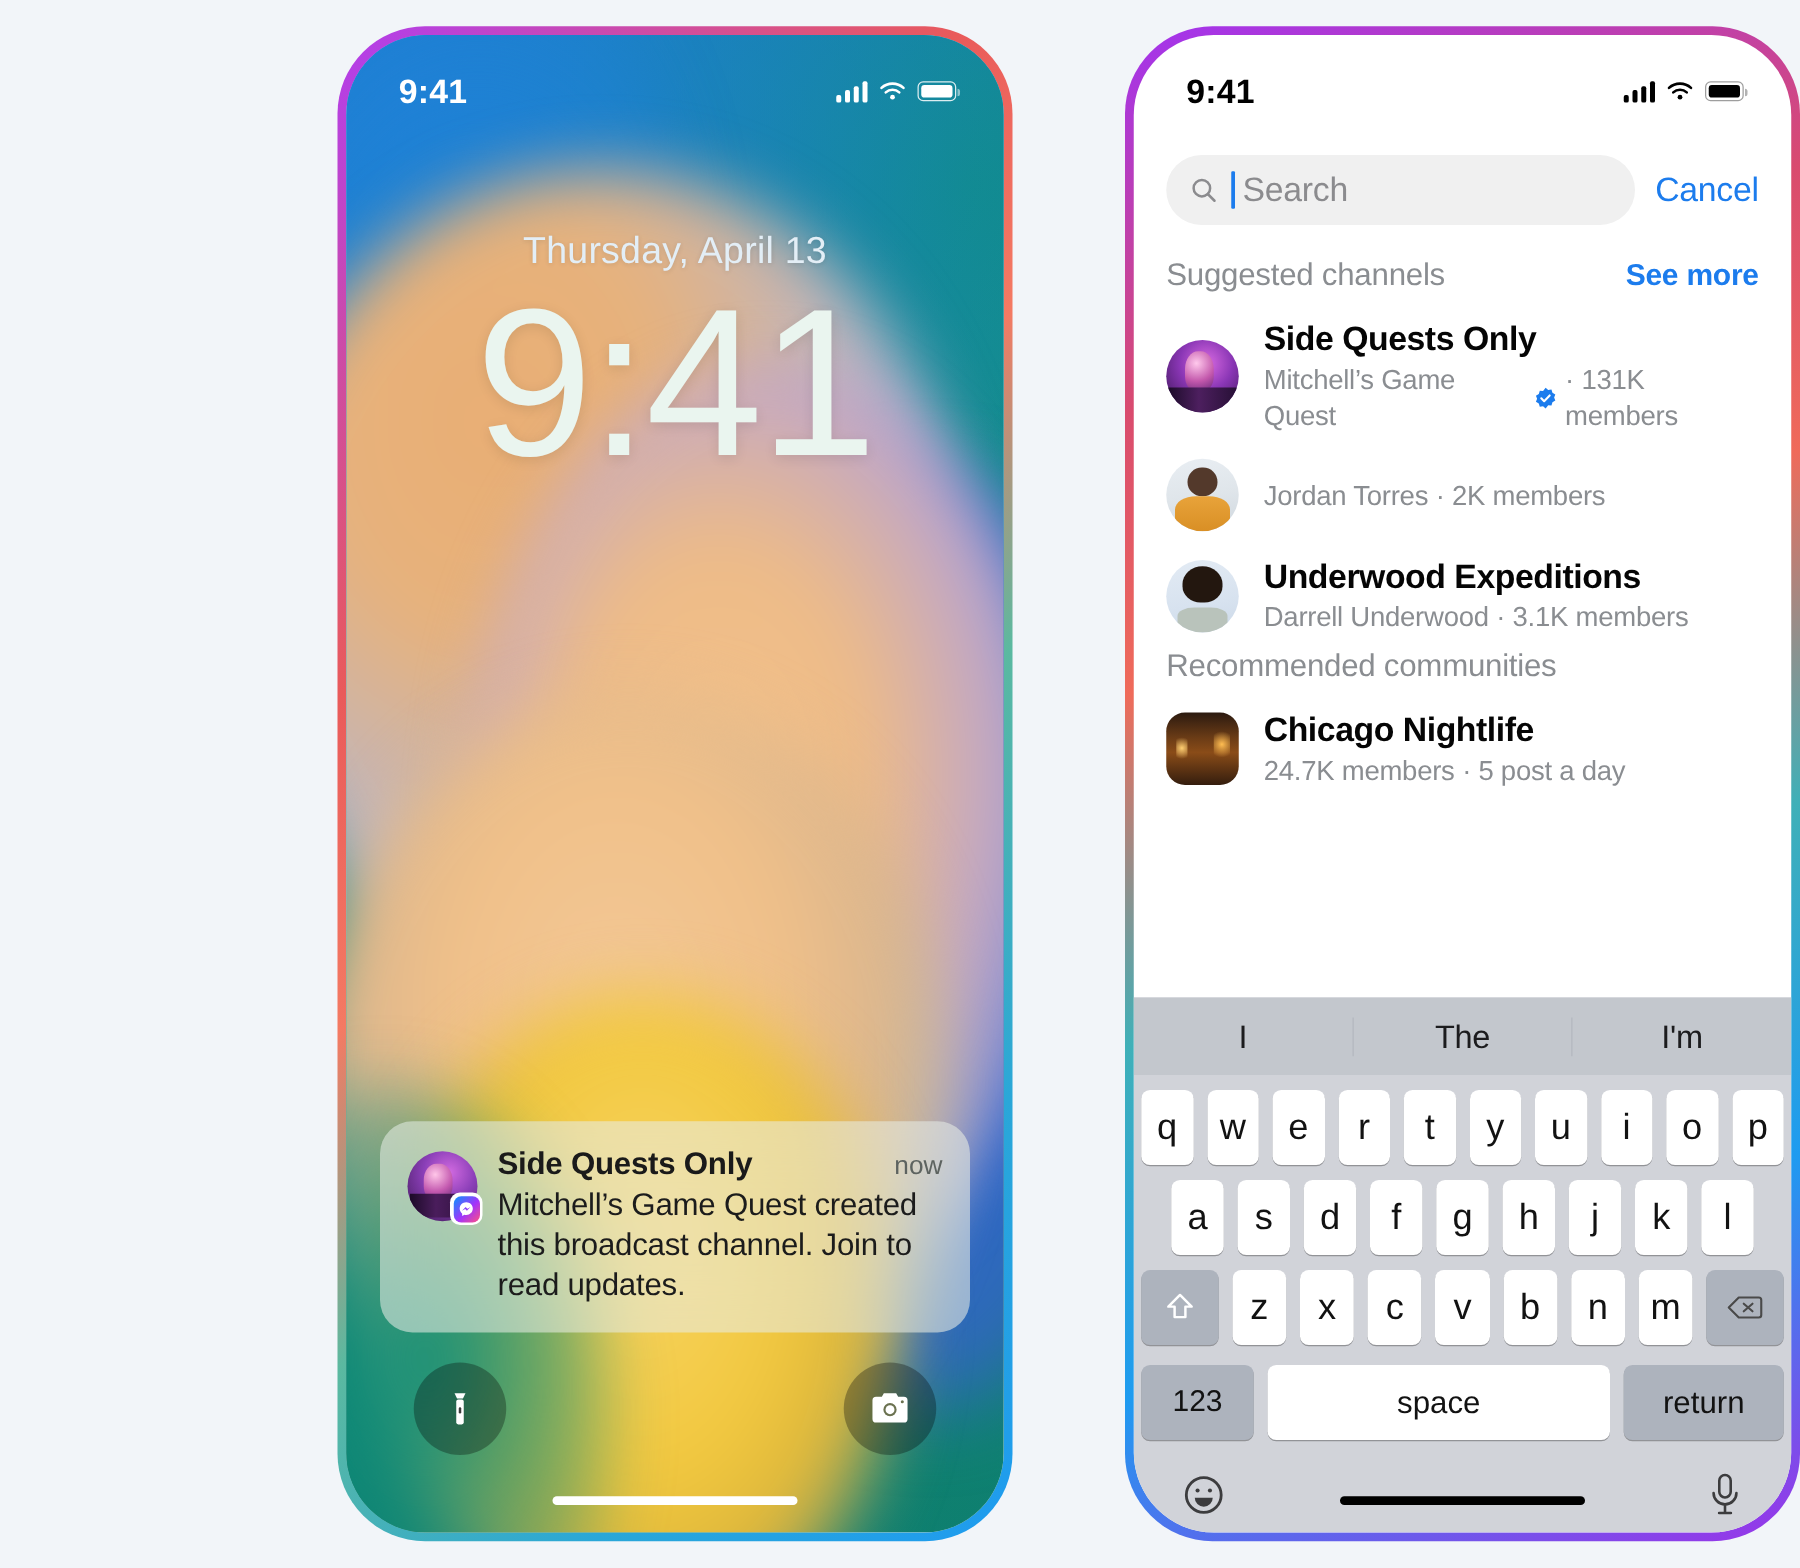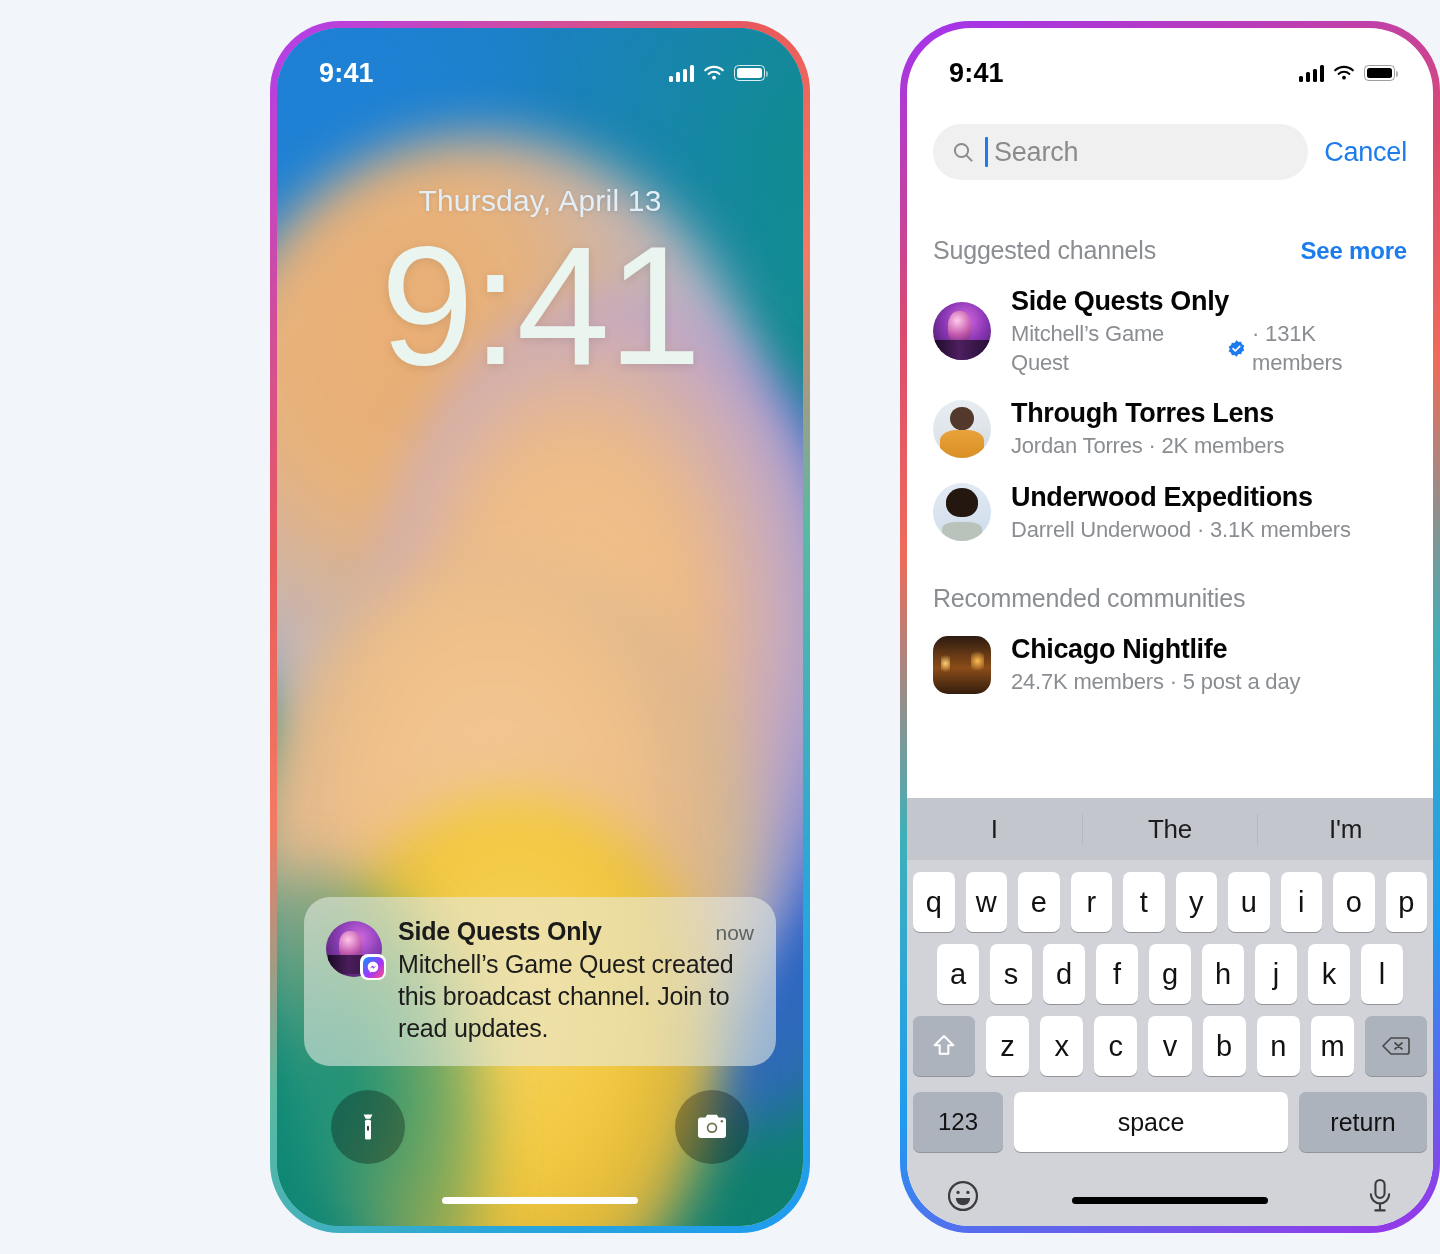--- a/index.html
+++ b/index.html
@@ -137,21 +137,21 @@
 
   
   .searchrow { position:absolute; top:96px; left:26px; right:26px; display:flex; align-items:center; gap:16px; }
   .searchbox { flex:1; height:56px; background:#f0f0f0; border-radius:28px;
     display:flex; align-items:center; padding:12px 18px; gap:10px; }
   .search-ph { font-size:27px; color:#8b8b8e; letter-spacing:-.2px; }
   .caret { width:3px; height:30px; background:#1c7ced; border-radius:1px; margin-right:-4px; }
   .cancel { font-size:27px; color:#1c7ced; letter-spacing:-.2px; }
 
   .section { display:flex; align-items:baseline; justify-content:space-between;
-    padding: 0 26px; margin-top:30px; }
+    padding: 0 26px; }
   .section-title { font-size:25px; color:#8a8d91; letter-spacing:-.2px; }
   .section-action { font-size:24px; color:#1c7ced; font-weight:700; letter-spacing:-.2px; }
 
   .list { margin-top:10px; }
   .row { display:flex; align-items:center; gap:20px; padding:10px 26px; }
   .av { width:58px; height:58px; border-radius:50%; flex:none; overflow:hidden; position:relative; }
   .av.sq { border-radius:15px; }
   .row-txt { min-width:0; }
   .row-title { font-size:27px; font-weight:700; color:#050505; letter-spacing:-.35px; line-height:1.22; }
   .row-sub { font-size:22px; color:#8a8d91; letter-spacing:-.2px; line-height:1.3; margin-top:2px;
@@ -339,21 +339,20 @@
                   <path d="M7.6 12.2l2.9 2.9 5.6-5.8" stroke="#fff" stroke-width="2.1" fill="none" stroke-linecap="round" stroke-linejoin="round"></path>
                 </svg>
                 <span>·&nbsp;<span>131K members</span></span>
               </div>
             </div>
           </div>
 
           <div class="row">
             <div class="av av-jordan"></div>
             <div class="row-txt">
-              <div class="row-title">Through Torres Lens</div>
               <div class="row-sub">
                 <span>Jordan Torres</span>
                 <span>·&nbsp;<span>2K members</span></span>
               </div>
             </div>
           </div>
 
           <div class="row">
             <div class="av av-darrell"></div>
             <div class="row-txt">

